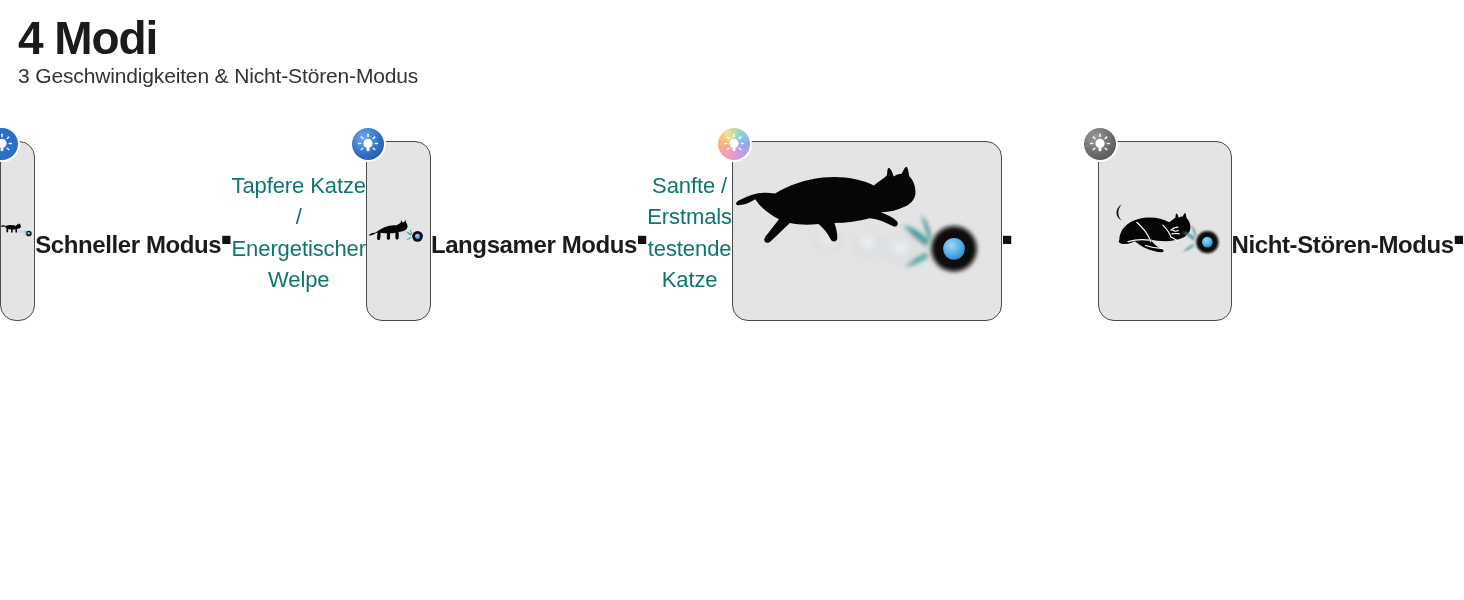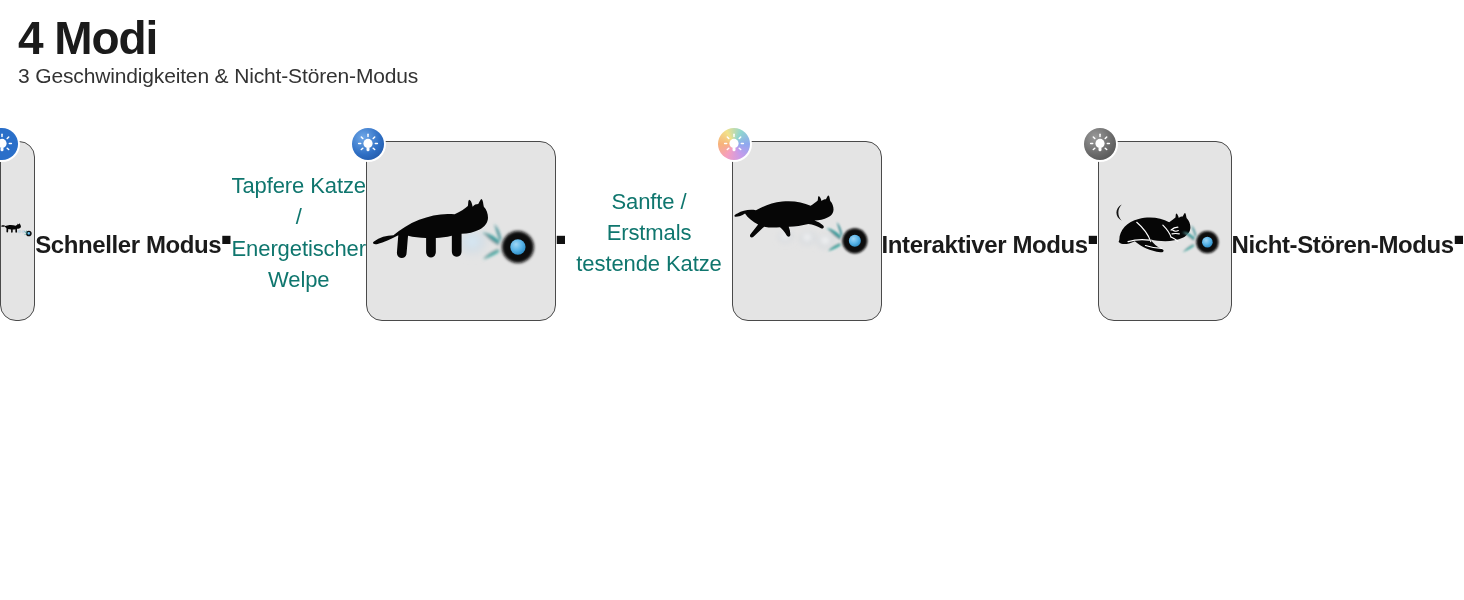--- a/index.html
+++ b/index.html
@@ -302,20 +302,21 @@
                 <line x1="21.4" y1="11.5" x2="19.3" y2="11.5"></line>
                 <line x1="5.3" y1="17.5" x2="6.8" y2="16.2"></line>
                 <line x1="18.7" y1="17.5" x2="17.2" y2="16.2"></line>
               </g>
               <circle cx="12" cy="11.4" r="4.6" fill="#ffffff"></circle>
               <rect x="10.5" y="15.6" width="3" height="3.6" rx="1.1" fill="#ffffff"></rect>
             </svg>
           </div>
         </div>
       </div>
+      <div class="mode-title">Langsamer Modus</div>
       <div class="mode-sep">■</div>
       <div class="mode-desc">Sanfte /
 Erstmals testende Katze</div>
     </div>
 
     <div class="mode-col">
       <div class="card-wrap">
         <div class="card">
           <div class="scene">
             <svg viewBox="0 0 270 180" xmlns="http://www.w3.org/2000/svg">
@@ -375,21 +376,20 @@
                 <line x1="21.4" y1="11.5" x2="19.3" y2="11.5"></line>
                 <line x1="5.3" y1="17.5" x2="6.8" y2="16.2"></line>
                 <line x1="18.7" y1="17.5" x2="17.2" y2="16.2"></line>
               </g>
               <circle cx="12" cy="11.4" r="4.6" fill="#ffffff"></circle>
               <rect x="10.5" y="15.6" width="3" height="3.6" rx="1.1" fill="#ffffff"></rect>
             </svg>
           </div>
         </div>
       </div>
-      <div class="mode-title">Interaktiver Modus</div>
       <div class="mode-sep">■</div>
     </div>
 
     <div class="mode-col">
       <div class="card-wrap">
         <div class="card">
           <div class="scene">
             <svg viewBox="0 0 272 180" xmlns="http://www.w3.org/2000/svg">
               <defs>
                 <radialGradient id="ball4" cx="38%" cy="33%" r="70%">

